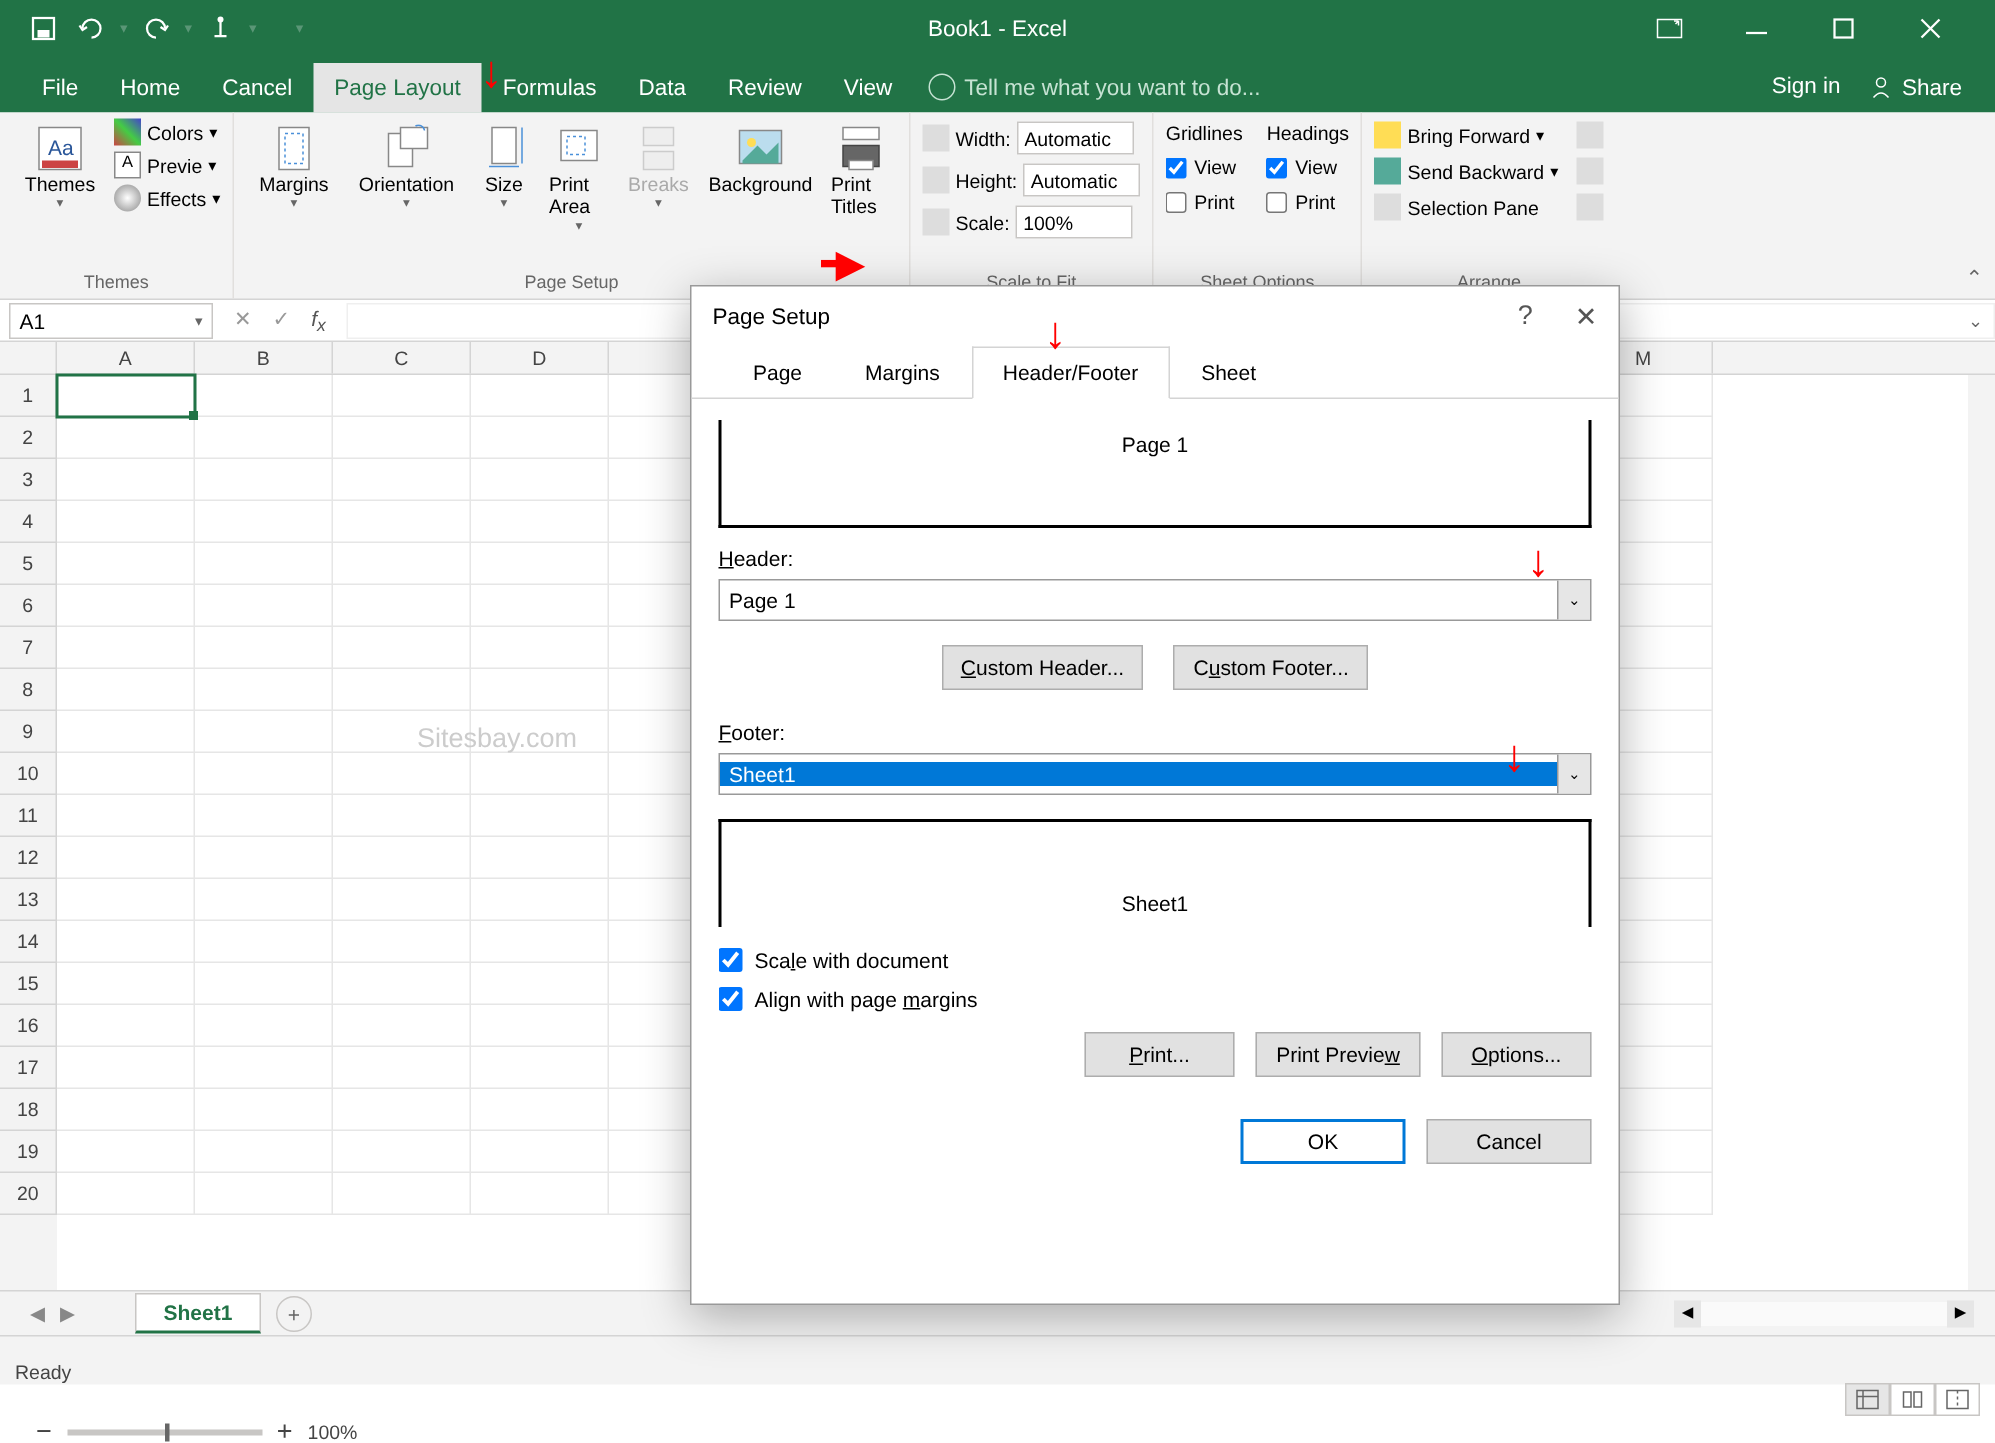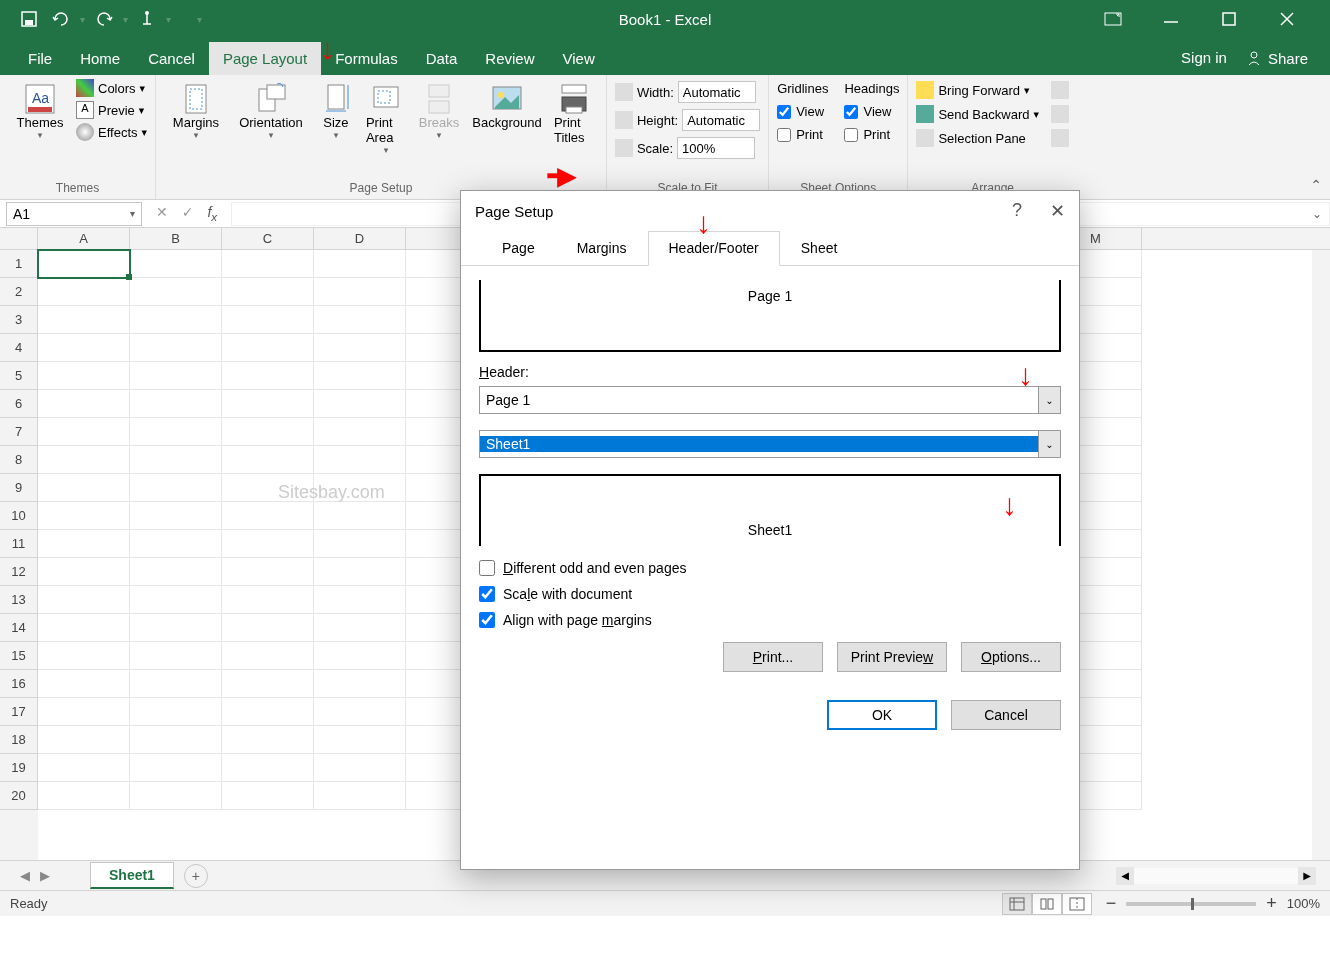--- a/index.html
+++ b/index.html
@@ -64,21 +64,21 @@
 
 .sheetbar { height: 30px; background: #f3f3f3; border-top: 1px solid #d4d4d4; display: flex; align-items: center; padding-left: 20px; position: relative; }
 .sheet-nav { display: flex; gap: 10px; color: #888; font-size: 13px; padding-right: 40px; }
 .sheettab { border: 1px solid #c8c6c4; border-bottom: 2px solid #217346; background: #fff; padding: 4px 18px; font-size: 14px; font-weight: 600; color: #217346; cursor: pointer; }
 .addsheet { width: 24px; height: 24px; border: 1px solid #c8c6c4; border-radius: 50%; display: flex; align-items: center; justify-content: center; margin-left: 10px; cursor: pointer; color: #666; }
 .hscroll { position: absolute; right: 14px; width: 200px; height: 18px; background: #f3f3f3; display: flex; align-items: center; }
 .hscroll-btn { width: 18px; height: 18px; background: #e6e6e6; text-align: center; font-size: 10px; line-height: 18px; cursor: pointer; }
 .hscroll-track { flex: 1; background: #fafafa; height: 16px; }
 
 
-.statusbar { height: 26px; background: #f3f3f3; border-top: 1px solid #d4d4d4; display: flex; align-items: center; padding: 0 10px; font-size: 13px; color: #444; }
+.statusbar { height: 26px; background: #f3f3f3; border-top: 1px solid #d4d4d4; display: flex; align-items: flex-start; padding: 16px 10px; font-size: 13px; color: #444; flex-direction: column; }
 .statusbar .views { margin-left: auto; display: flex; gap: 0; }
 .view-btn { width: 30px; height: 22px; border: 1px solid #c8c6c4; display: flex; align-items: center; justify-content: center; cursor: pointer; background: #fff; }
 .view-btn.active { background: #e6e6e6; }
 .zoom { display: flex; align-items: center; gap: 10px; margin-left: 14px; }
 .zoom-slider { width: 130px; height: 4px; background: #c8c6c4; position: relative; }
 .zoom-thumb { position: absolute; left: 50%; top: -4px; width: 3px; height: 12px; background: #666; }
 
 
 .dialog { position: absolute; left: 460px; top: 190px; width: 620px; height: 680px; background: #fff; border: 1px solid #999; box-shadow: 0 8px 30px rgba(0,0,0,0.3); }
 .dlg-title { height: 40px; display: flex; align-items: center; padding: 0 14px; font-size: 15px; }
@@ -173,20 +173,24 @@
 
 <div class="menubar">
   <div class="menu-tab">File</div>
   <div class="menu-tab">Home</div>
   <div class="menu-tab">Cancel</div>
   <div class="menu-tab active">Page Layout</div>
   <div class="menu-tab">Formulas</div>
   <div class="menu-tab">Data</div>
   <div class="menu-tab">Review</div>
   <div class="menu-tab">View</div>
+  <div class="tellme">
+    <span class="tellme-icon"></span>
+    <span>Tell me what you want to do...</span>
+  </div>
   <div class="right-actions">
     <span>Sign in</span>
     <span class="share">
       <svg width="18" height="18">
           <circle cx="9" cy="6" r="3" fill="none" stroke="#fff"></circle>
           <path d="M4 16 Q9 10 14 16" fill="none" stroke="#fff"></path>
         </svg>
       <span>Share</span>
     </span>
   </div>
@@ -775,32 +779,33 @@
   </div>
   <div class="dlg-body">
     <div class="preview-box">
       <span>Page 1</span>
     </div>
     <div class="dlg-label"><span class="u">H</span>eader:</div>
     <div class="dlg-combo">
       <div class="dlg-combo-text">Page 1</div>
       <div class="dlg-combo-btn">⌄</div>
     </div>
+    <div class="dlg-btnrow">
+      <button class="dlg-btn"><span class="u">C</span>ustom Header...</button>
+      <button class="dlg-btn">C<span class="u">u</span>stom Footer...</button>
+    </div>
+    <div class="dlg-label"><span class="u">F</span>ooter:</div>
     <div class="dlg-combo">
       <div class="dlg-combo-text selected">Sheet1</div>
       <div class="dlg-combo-btn">⌄</div>
     </div>
     <div class="preview-box footer-preview">
       <span>Sheet1</span>
     </div>
     <div class="dlg-chks">
-      <label class="dlg-chk">
-          <input type="checkbox" style="">
-          <span><span class="u">D</span>ifferent odd and even pages</span>
-        </label>
       <label class="dlg-chk">
           <input type="checkbox" checked="" style="">
           <span>Sca<span class="u">l</span>e with document</span>
         </label>
       <label class="dlg-chk">
           <input type="checkbox" checked="" style="">
           <span>Align with page <span class="u">m</span>argins</span>
         </label>
     </div>
     <div style="display:flex;justify-content:flex-end;gap:14px">

